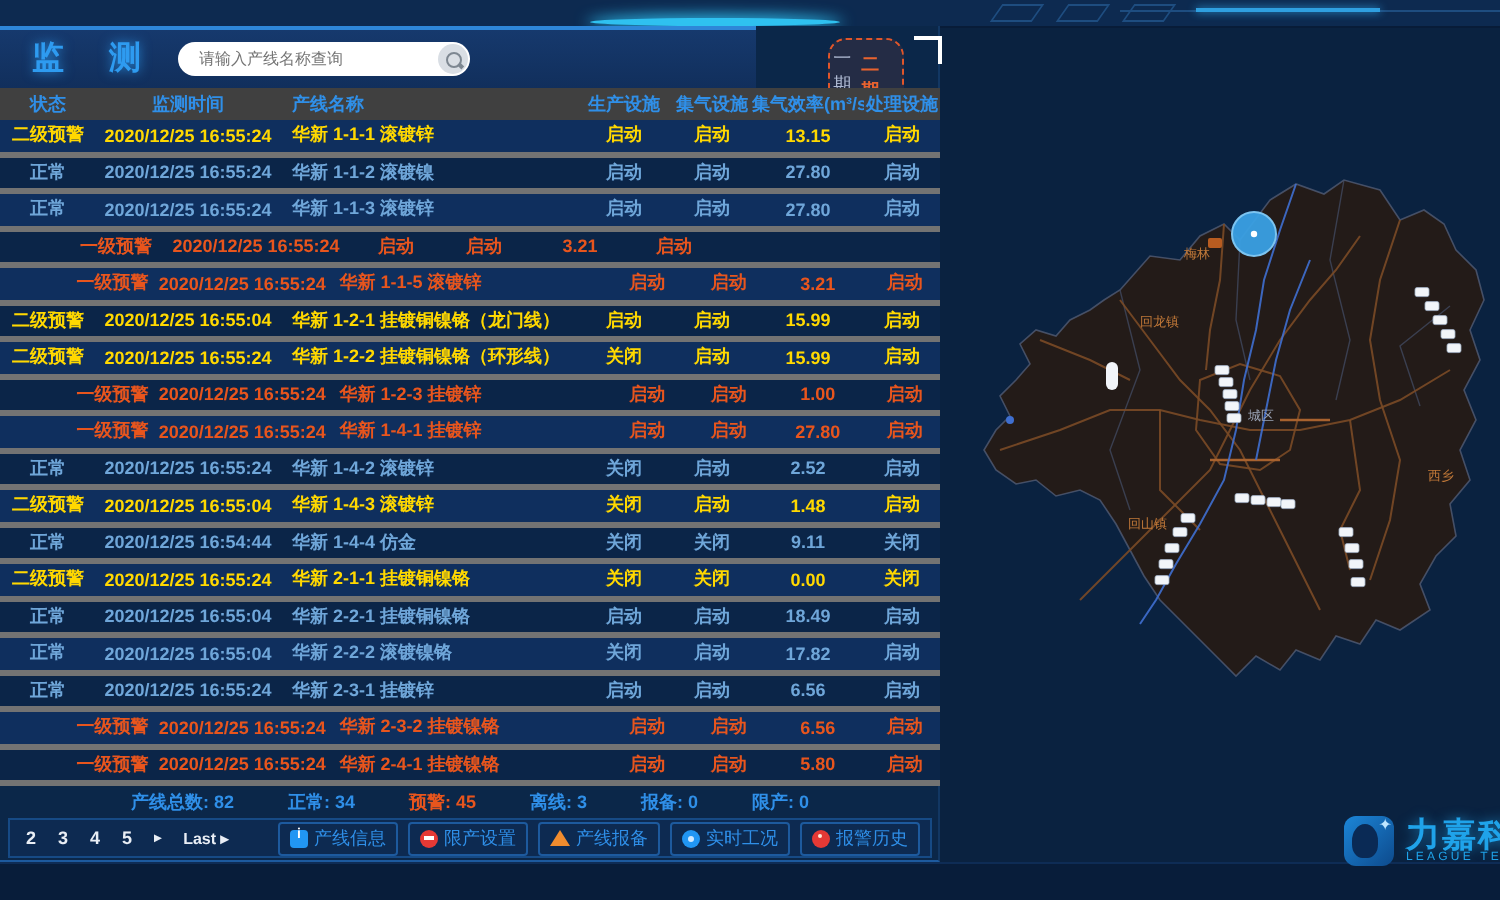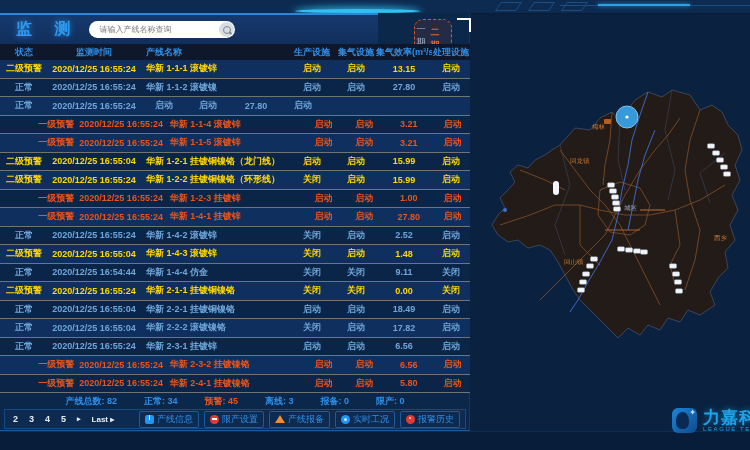--- a/index.html
+++ b/index.html
@@ -36,24 +36,24 @@
   .phase{position:absolute;display:flex;align-items:center;gap:4px;font-size:9px;top:8px;}
   .p1{left:380px;color:#a9c9ea;padding-left:28px;}
   .cb{width:9px;height:9px;background:#eef2f6;border:1px solid #b9c4d2;border-radius:1px;box-sizing:border-box;}
   .p2{left:414px;color:#e8632f;border:1px dashed #e0562a;border-radius:9px;padding:6px 7px;
       background:rgba(224,86,42,.12);top:4px;font-weight:bold;}
   .p2 .cb{background:#e0562a;border-color:#e0562a;}
   .corner{position:absolute;left:457px;top:3px;width:12px;height:12px;
           border-top:2px solid #fff;border-right:2px solid #fff;}
   
   .thead{position:absolute;top:31px;left:0;width:470px;height:16px;display:flex;align-items:center;
-         background:#0f172a;font-size:9px;font-weight:bold;color:#2f8fe8;}
+         background:#404040;font-size:9px;font-weight:bold;color:#2f8fe8;}
   .rowsbox{position:absolute;top:47px;left:0;width:470px;}
   .row{display:flex;align-items:center;height:18.5px;font-size:9px;font-weight:bold;
-       border-bottom:1px solid #737373;box-sizing:border-box;cursor:pointer;}
+       border-bottom:3px solid #737373;box-sizing:border-box;cursor:pointer;}
   .row:nth-child(odd){background:#0f2f5e;}
   .row:nth-child(even){background:#0b2548;}
   .row.normal{color:#6fa6d9;}
   .row.warn1{color:#e8551d;padding-left:34px;}
   .row.warn2{color:#ffd800;}
   .c1,.c2,.c3,.c4,.c5,.c6,.c7{box-sizing:border-box;text-align:center;white-space:nowrap;overflow:hidden;}
   .c1{width:48px}.c2{width:92px}.c3{width:148px;text-align:left;padding-left:6px;}
   .c4{width:48px}.c5{width:40px}.c6{width:56px}.c7{width:38px}
   
   .summary{position:absolute;top:380px;left:0;width:470px;height:16px;display:flex;
@@ -154,29 +154,29 @@
         <span class="c2">2020/12/25 16:55:24</span>
         <span class="c3">华新 1-1-2 滚镀镍</span>
         <span class="c4">启动</span>
         <span class="c5">启动</span>
         <span class="c6">27.80</span>
         <span class="c7">启动</span>
       </div>
       <div class="row normal">
         <span class="c1">正常</span>
         <span class="c2">2020/12/25 16:55:24</span>
+        <span class="c3">华新 1-1-3 滚镀锌</span>
         <span class="c4">启动</span>
         <span class="c5">启动</span>
         <span class="c6">27.80</span>
         <span class="c7">启动</span>
       </div>
       <div class="row warn1">
         <span class="c1">一级预警</span>
         <span class="c2">2020/12/25 16:55:24</span>
-        <span class="c3">华新 1-1-4 滚镀锌</span>
         <span class="c4">启动</span>
         <span class="c5">启动</span>
         <span class="c6">3.21</span>
         <span class="c7">启动</span>
       </div>
       <div class="row warn1">
         <span class="c1">一级预警</span>
         <span class="c2">2020/12/25 16:55:24</span>
         <span class="c3">华新 1-1-5 滚镀锌</span>
         <span class="c4">启动</span>

